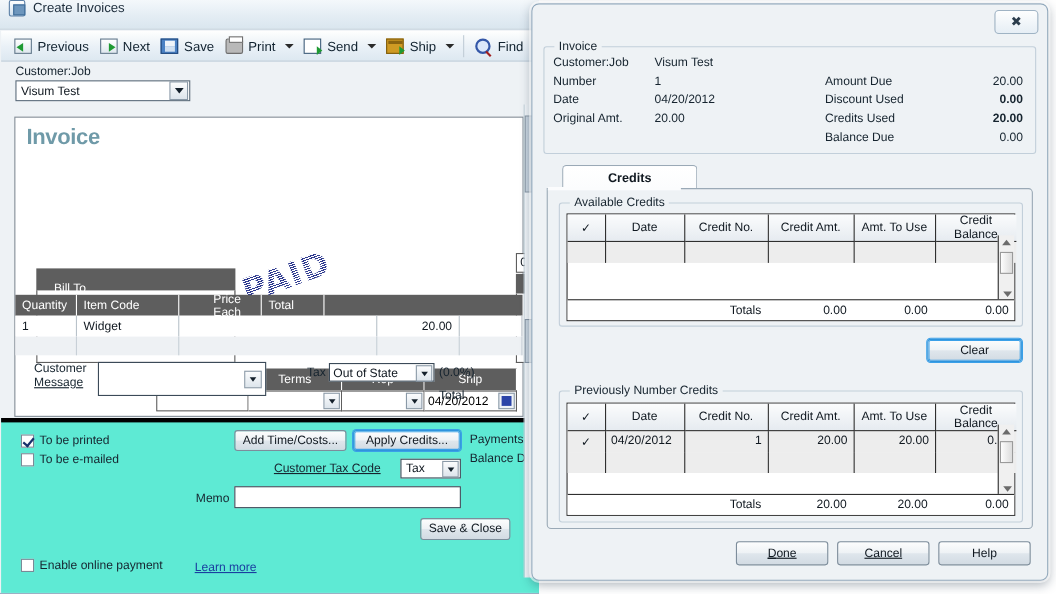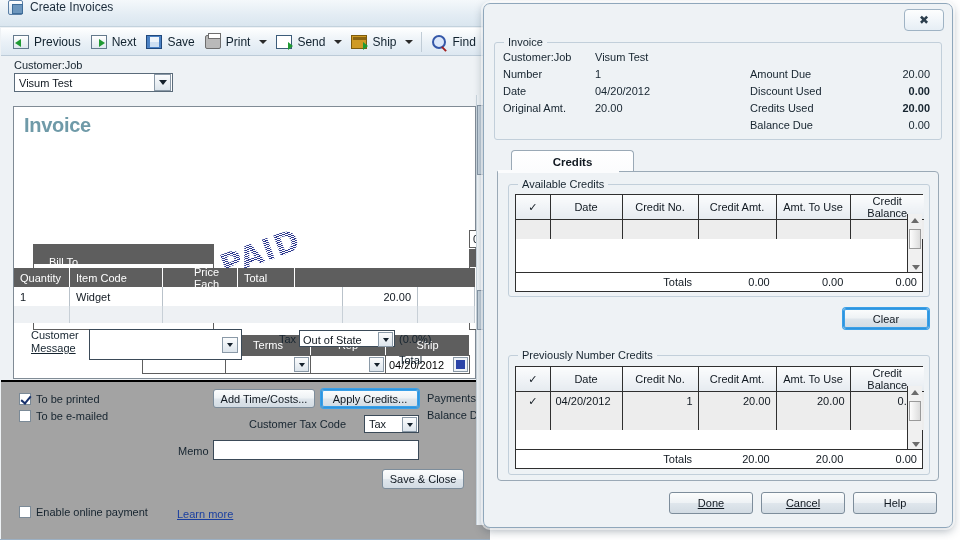--- a/index.html
+++ b/index.html
@@ -131,35 +131,35 @@
   .gr2 { border-right:1px solid #c8d0d7; }
 
   .cm-label { position:absolute; left:17px; top:222px; font-size:11px; color:#16242f; line-height:13px;}
   .cm-box { position:absolute; left:75px; top:222px; width:153px; height:31px; background:#fff; border:1px solid #3b4a58; }
   .cm-box .mini-combo{ top:7px; right:3px; width:16px;height:16px;}
   .tax-label { position:absolute; left:265px; top:226px; font-size:11px; color:#16242f;}
   .tax-combo { position:absolute; left:285px; top:223px; width:96px; height:17px; background:#fff; border:1px solid #3b4a58; font-size:11px; display:flex;align-items:flex-end;padding-left:3px;color:#101820;}
   .tax-pct { position:absolute; left:385px; top:226px; font-size:11px; color:#16242f;}
   .total-label { position:absolute; left:385px; top:247px; font-size:11px; color:#16242f;}
 
-  .inv-footer { position:absolute; left:1px; top:380px; width:489px; height:159px; background:#a3a3a3; border-top:2px solid #000000;}
+  .inv-footer { position:absolute; left:1px; top:380px; width:489px; height:159px; background:#5eead4; border-top:4px solid #000000;}
   .cbx { width:12px;height:12px; background:#fff; border:1px solid #7b8a97; position:relative; display:inline-block; vertical-align:middle;}
   .cbx.checked::after{content:"";position:absolute;left:3px;top:0px;width:4px;height:8px;border:solid #17306b;border-width:0 2px 2px 0;transform:rotate(40deg);}
   .chk-line { position:absolute; display:flex; align-items:center; gap:5px; font-size:11px; color:#16242f;}
   .btn {
     background: linear-gradient(180deg,#fcfdfd 0%,#eef2f5 48%,#dfe6ec 52%,#d2dbe3 100%);
     border:1px solid #7d8d9b; border-radius:3px;
     font-size:11px; color:#101820; display:flex; align-items:center; justify-content:center;
     font-family:"Liberation Sans", sans-serif;
   }
   .btn.focus { box-shadow: 0 0 0 1px #3aa0e8 inset, 0 0 0 1px #3aa0e8; border-color:#2f94dd;}
   .u { text-decoration: underline; }
   .memo-label { position:absolute; left:177px; top:63px; font-size:11px; color:#16242f;}
   .memo-box { position:absolute; left:212px; top:58px; width:206px; height:20px; background:#fff; border:1px solid #3b4a58;}
-  .ctc-label { position:absolute; left:248px; top:36px; font-size:11px; color:#16242f;}
+  .ctc-label { position:absolute; left:248px; top:36px; font-size:11px; color:#16242f;text-decoration:underline;}
   .ctc-combo { position:absolute; left:363px; top:33px; width:55px; height:18px; background:#fff; border:1px solid #3b4a58; font-size:11px; display:flex; align-items:center; padding-left:4px; color:#101820;}
   .pay-lbl { position:absolute; font-size:11px; color:#16242f; }
   .link { color:#1a3fa0; text-decoration:underline; font-size:11px; cursor:pointer;}
 
   .inv-vscroll { position:absolute; left:476px; top:95px; width:11px; height:430px; background:linear-gradient(90deg,#f2f6f9,#e2eaf1); border-left:1px solid #c9d4dd;}
   .inv-vthumb { position:absolute; left:0; width:11px; background:linear-gradient(90deg,#cdd8e2,#9fb0c0); border:1px solid #8897a6;}
 
   
   .dlg {
     position:absolute; left:483px; top:3px; width:470px; height:525px;

